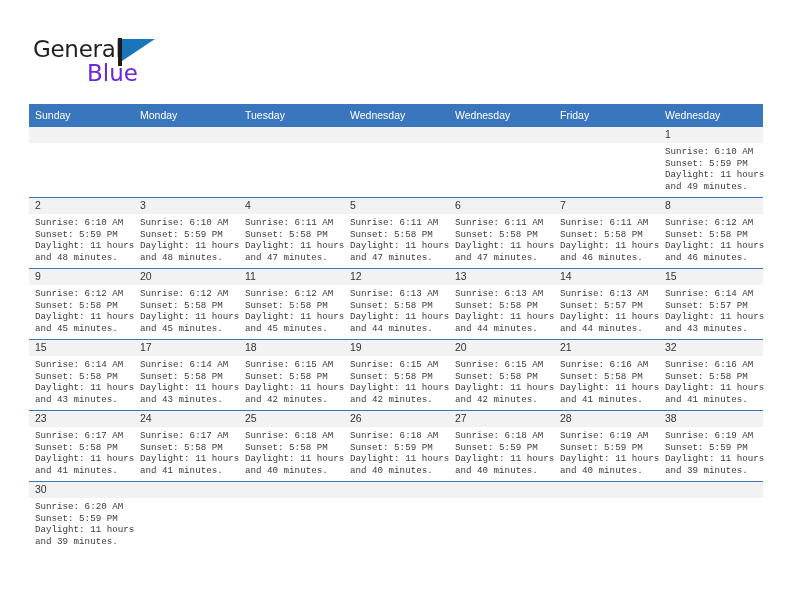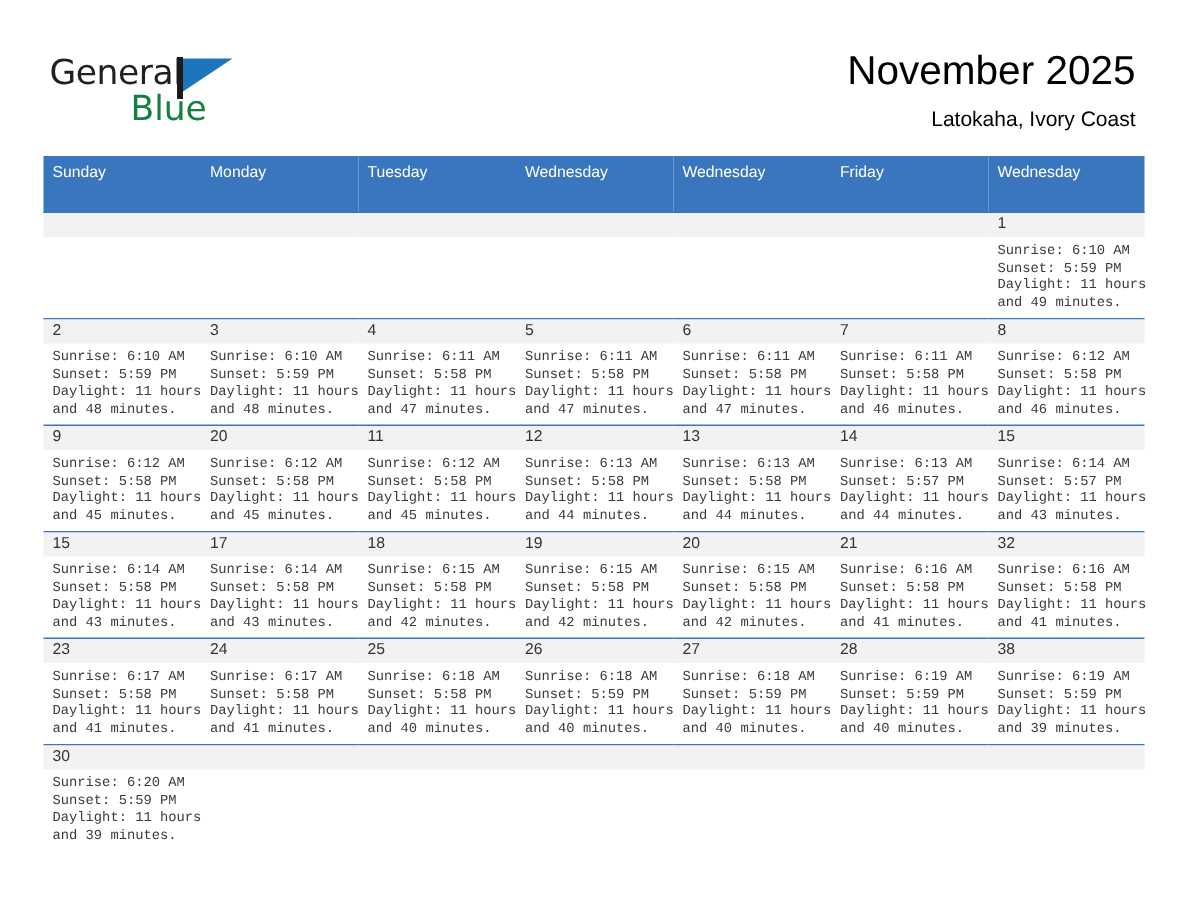--- a/index.html
+++ b/index.html
@@ -69,21 +69,21 @@
     width: 0;
     height: 0;
     border-left: 33px solid #1b75bb;
     border-bottom: 22px solid transparent;
   }
   .logo-blue {
     position: absolute;
     left: 54px;
     top: 24px;
     font-size: 23px;
-    color: #15803d;
+    color: #6d28d9;
     font-family: "DejaVu Sans", sans-serif;
     line-height: 26px;
   }
   .title-block {
     position: absolute;
     right: 35px;
     top: 30px;
     text-align: right;
   }
   .cal-title {
@@ -110,21 +110,21 @@
     width: 734px;
     border-collapse: collapse;
     table-layout: fixed;
   }
   .calendar th {
     background: #3a76bd;
     color: #ffffff;
     font-size: 10.5px;
     font-weight: normal;
     text-align: left;
-    padding: 5px 0 20px 6px;
+    padding: 5px 0 5px 6px;
     height: 11px;
     border: none;
   }
   .calendar td {
     vertical-align: top;
     padding: 0;
     border-top: 1px solid #3a76bd;
     border-bottom: none;
     height: 71px;
     box-sizing: border-box;
@@ -168,24 +168,20 @@
 
     <div class="logo">
       <div class="logo-general">General</div>
       <div class="logo-flag">
         <div class="pole"></div>
         <div class="tri"></div>
       </div>
       <div class="logo-blue">Blue</div>
     </div>
 
-    <div class="title-block">
-      <div class="cal-title">November 2025</div>
-      <div class="cal-subtitle">Latokaha, Ivory Coast</div>
-    </div>
 
   </div>
 
   <table class="calendar">
     <colgroup>
       <col style="width:105px">
         <col style="width:105px">
         <col style="width:105px">
       <col style="width:105px">
         <col style="width:105px">

